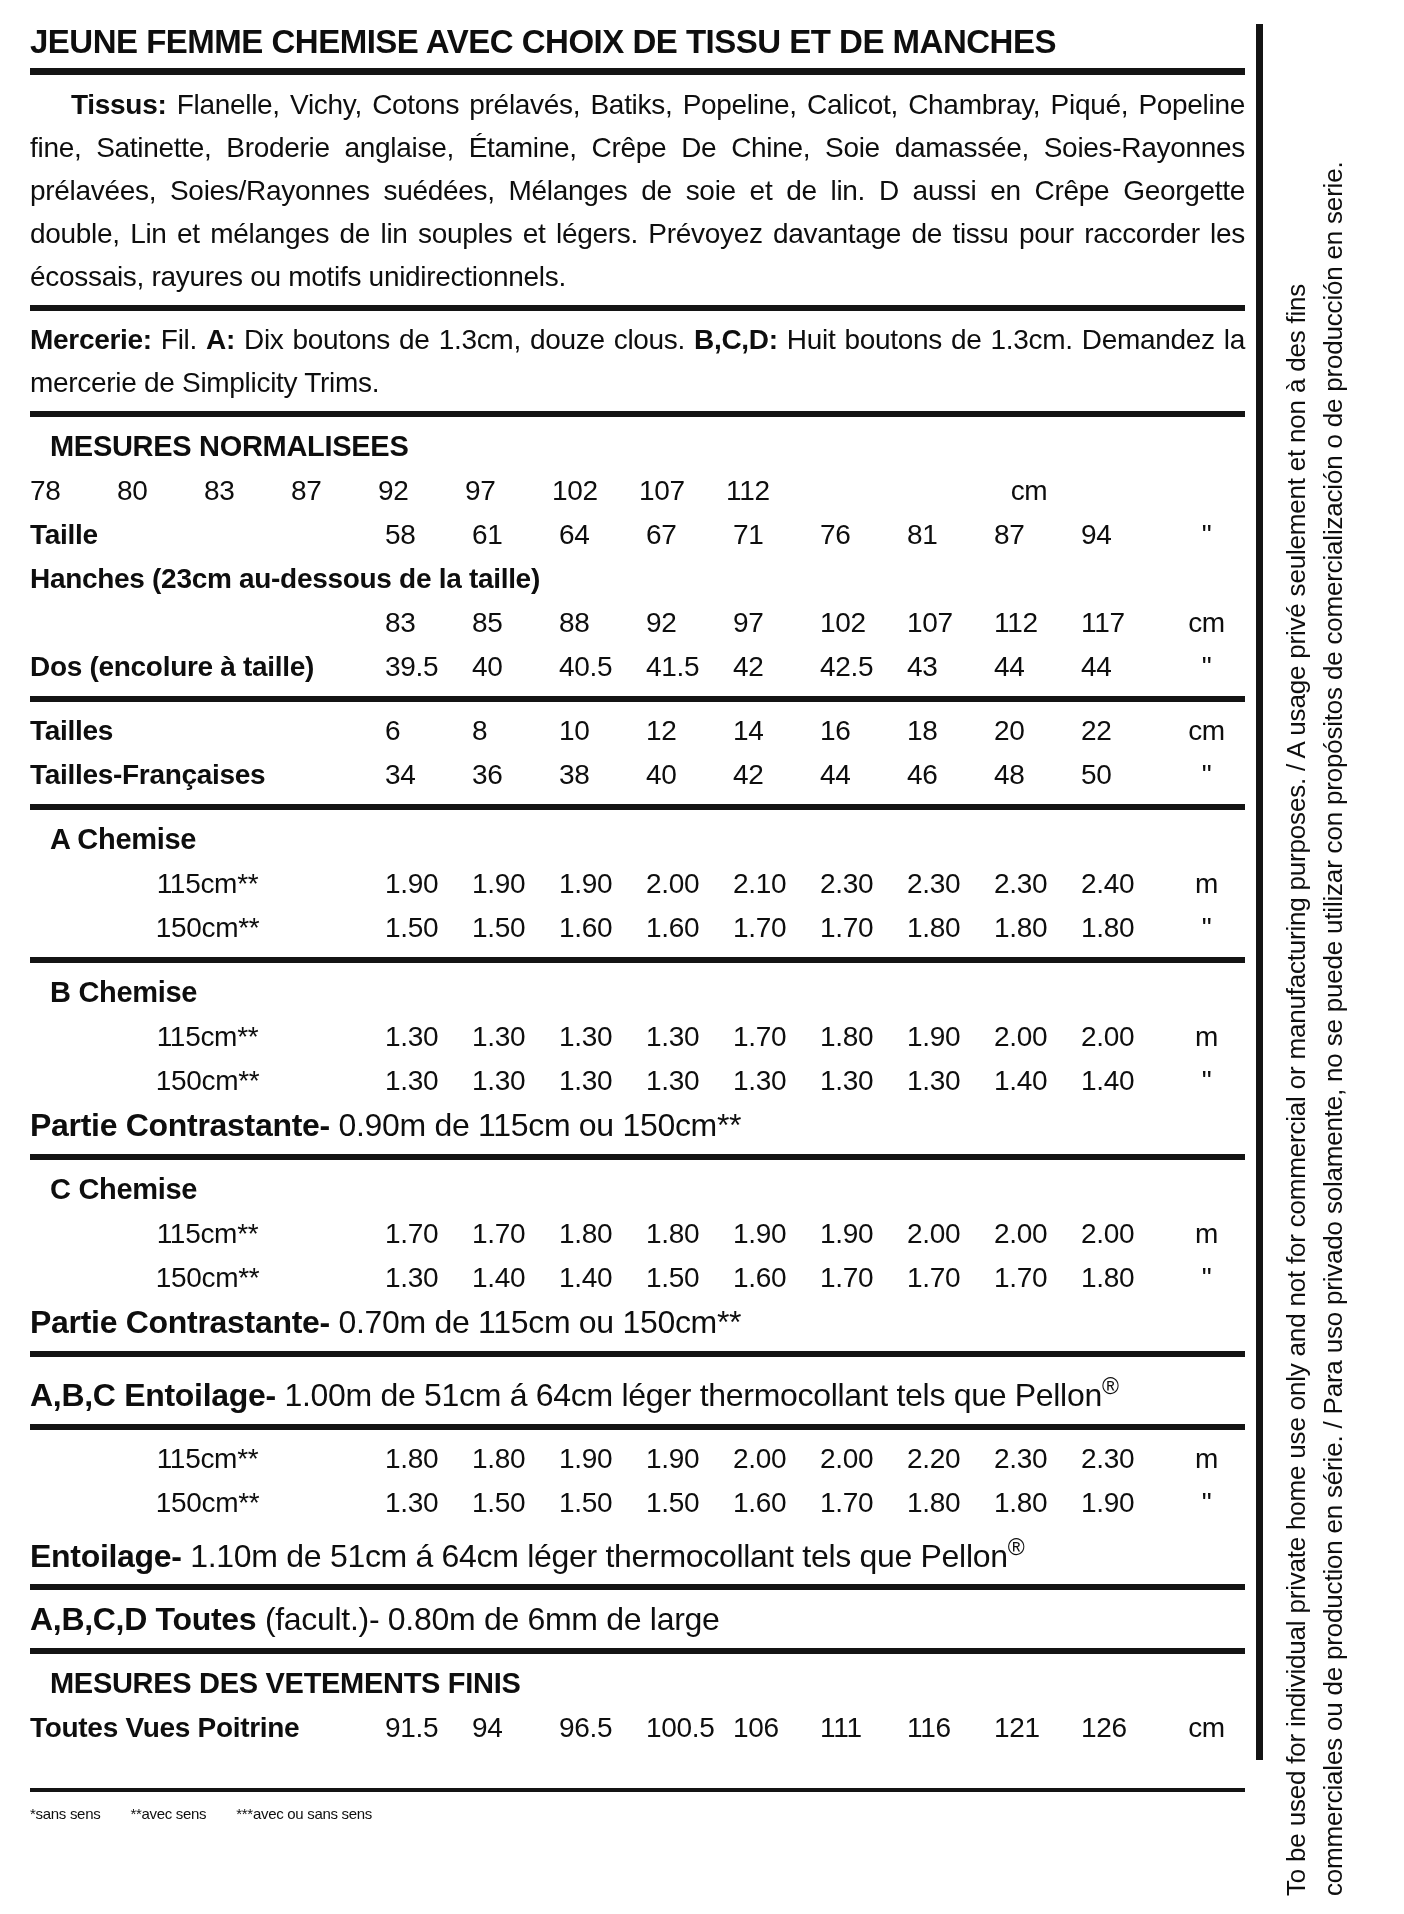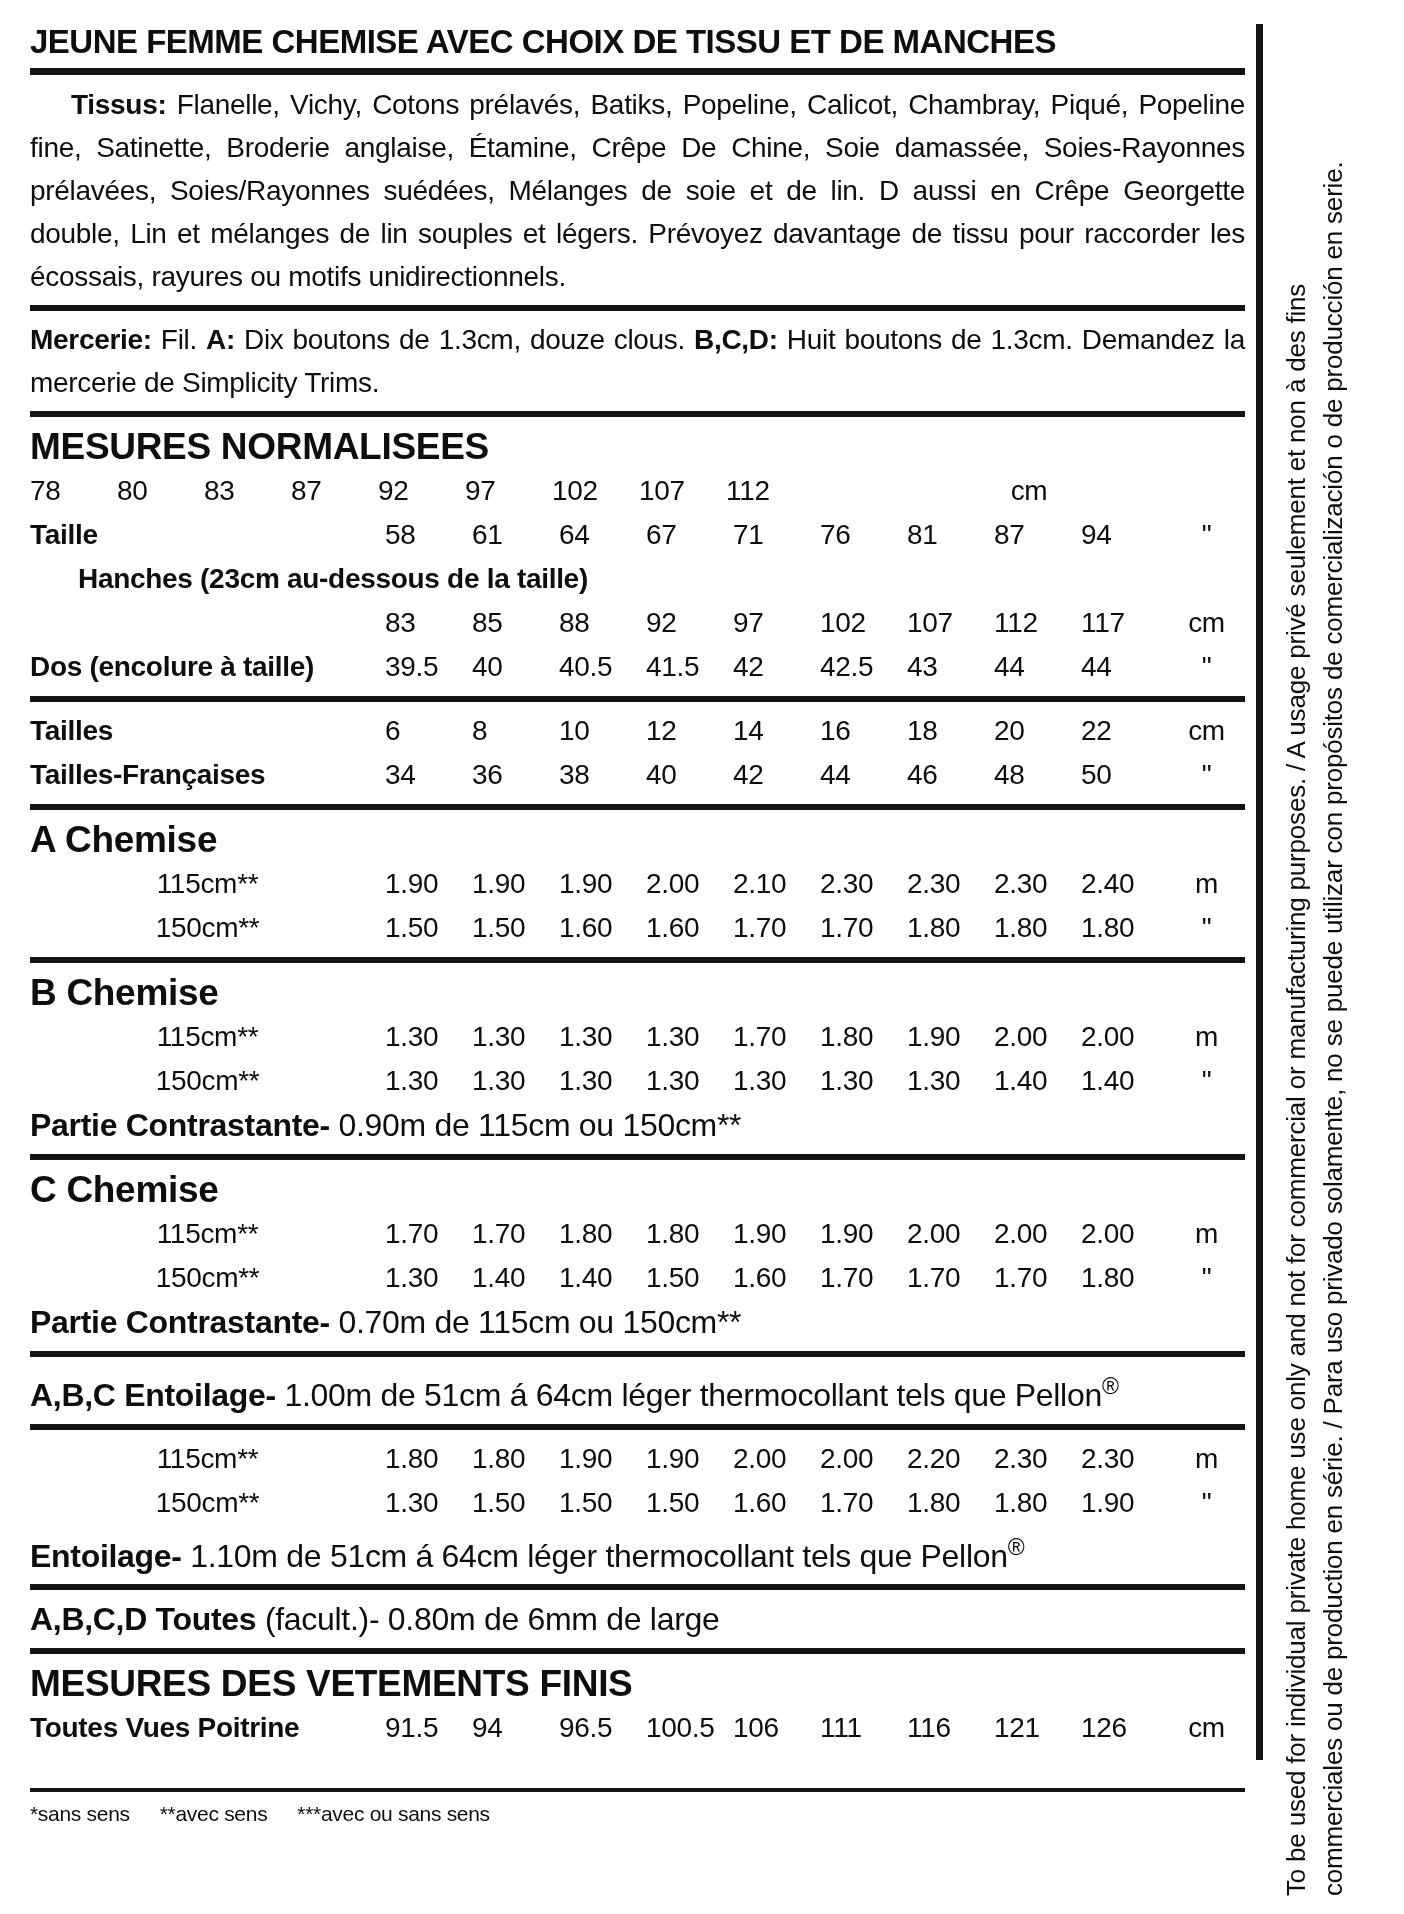--- a/index.html
+++ b/index.html
@@ -10,30 +10,30 @@
   }
   .sheet{position:absolute;left:30px;top:20px;width:1215px;}
   .doc-title{font-size:33px;font-weight:bold;line-height:44px;letter-spacing:-0.5px;}
   .rule{height:6px;background:#141414;margin:7px 0;}
   .rule.title-rule{height:7px;margin:4px 0 8px 0;}
   .rule.foot-rule{height:4px;margin:38px 0 6px 0;}
   .para{font-size:28px;line-height:43px;text-align:justify;}
   .para .lead{font-weight:bold;margin-left:41px;}
   .seg-b{font-weight:bold;}
   .seg-sup{font-size:0.72em;vertical-align:super;}
-  .sec-head{font-size:37px;font-weight:bold;line-height:45px;}
+  .sec-head{font-size:29px;font-weight:bold;line-height:45px;margin-left:20px;}
   .num-row{display:flex;align-items:baseline;font-size:28px;line-height:44px;height:44px;}
   .num-row .rlabel{width:355px;flex:0 0 355px;font-weight:bold;white-space:nowrap;}
   .num-row .rlabel.plain{font-weight:normal;text-align:center;}
   .vcells{display:flex;width:783px;flex:0 0 783px;}
   .vcell{width:87px;flex:0 0 87px;white-space:nowrap;}
   .unit{flex:1;text-align:center;white-space:nowrap;}
-  .wide-label{font-size:28px;font-weight:bold;line-height:44px;margin-left:48px;}
+  .wide-label{font-size:28px;font-weight:bold;line-height:44px;}
   .note-line{font-size:32px;line-height:44px;}
-  .footnotes{display:flex;gap:30px;font-size:21px;line-height:32px;margin-top:2px;}
+  .footnotes{display:flex;gap:30px;font-size:15px;line-height:32px;margin-top:2px;}
   .side-bar{position:absolute;left:1256px;top:24px;width:7px;height:1736px;background:#141414;}
   .side-notice{
     position:absolute;left:1278px;top:1896px;width:1850px;
     transform:rotate(-90deg);transform-origin:0 0;
     font-size:26px;line-height:37px;letter-spacing:-0.2px;
   }
   .side-notice div{white-space:nowrap;}
 </style>
 </head>
 <body>

